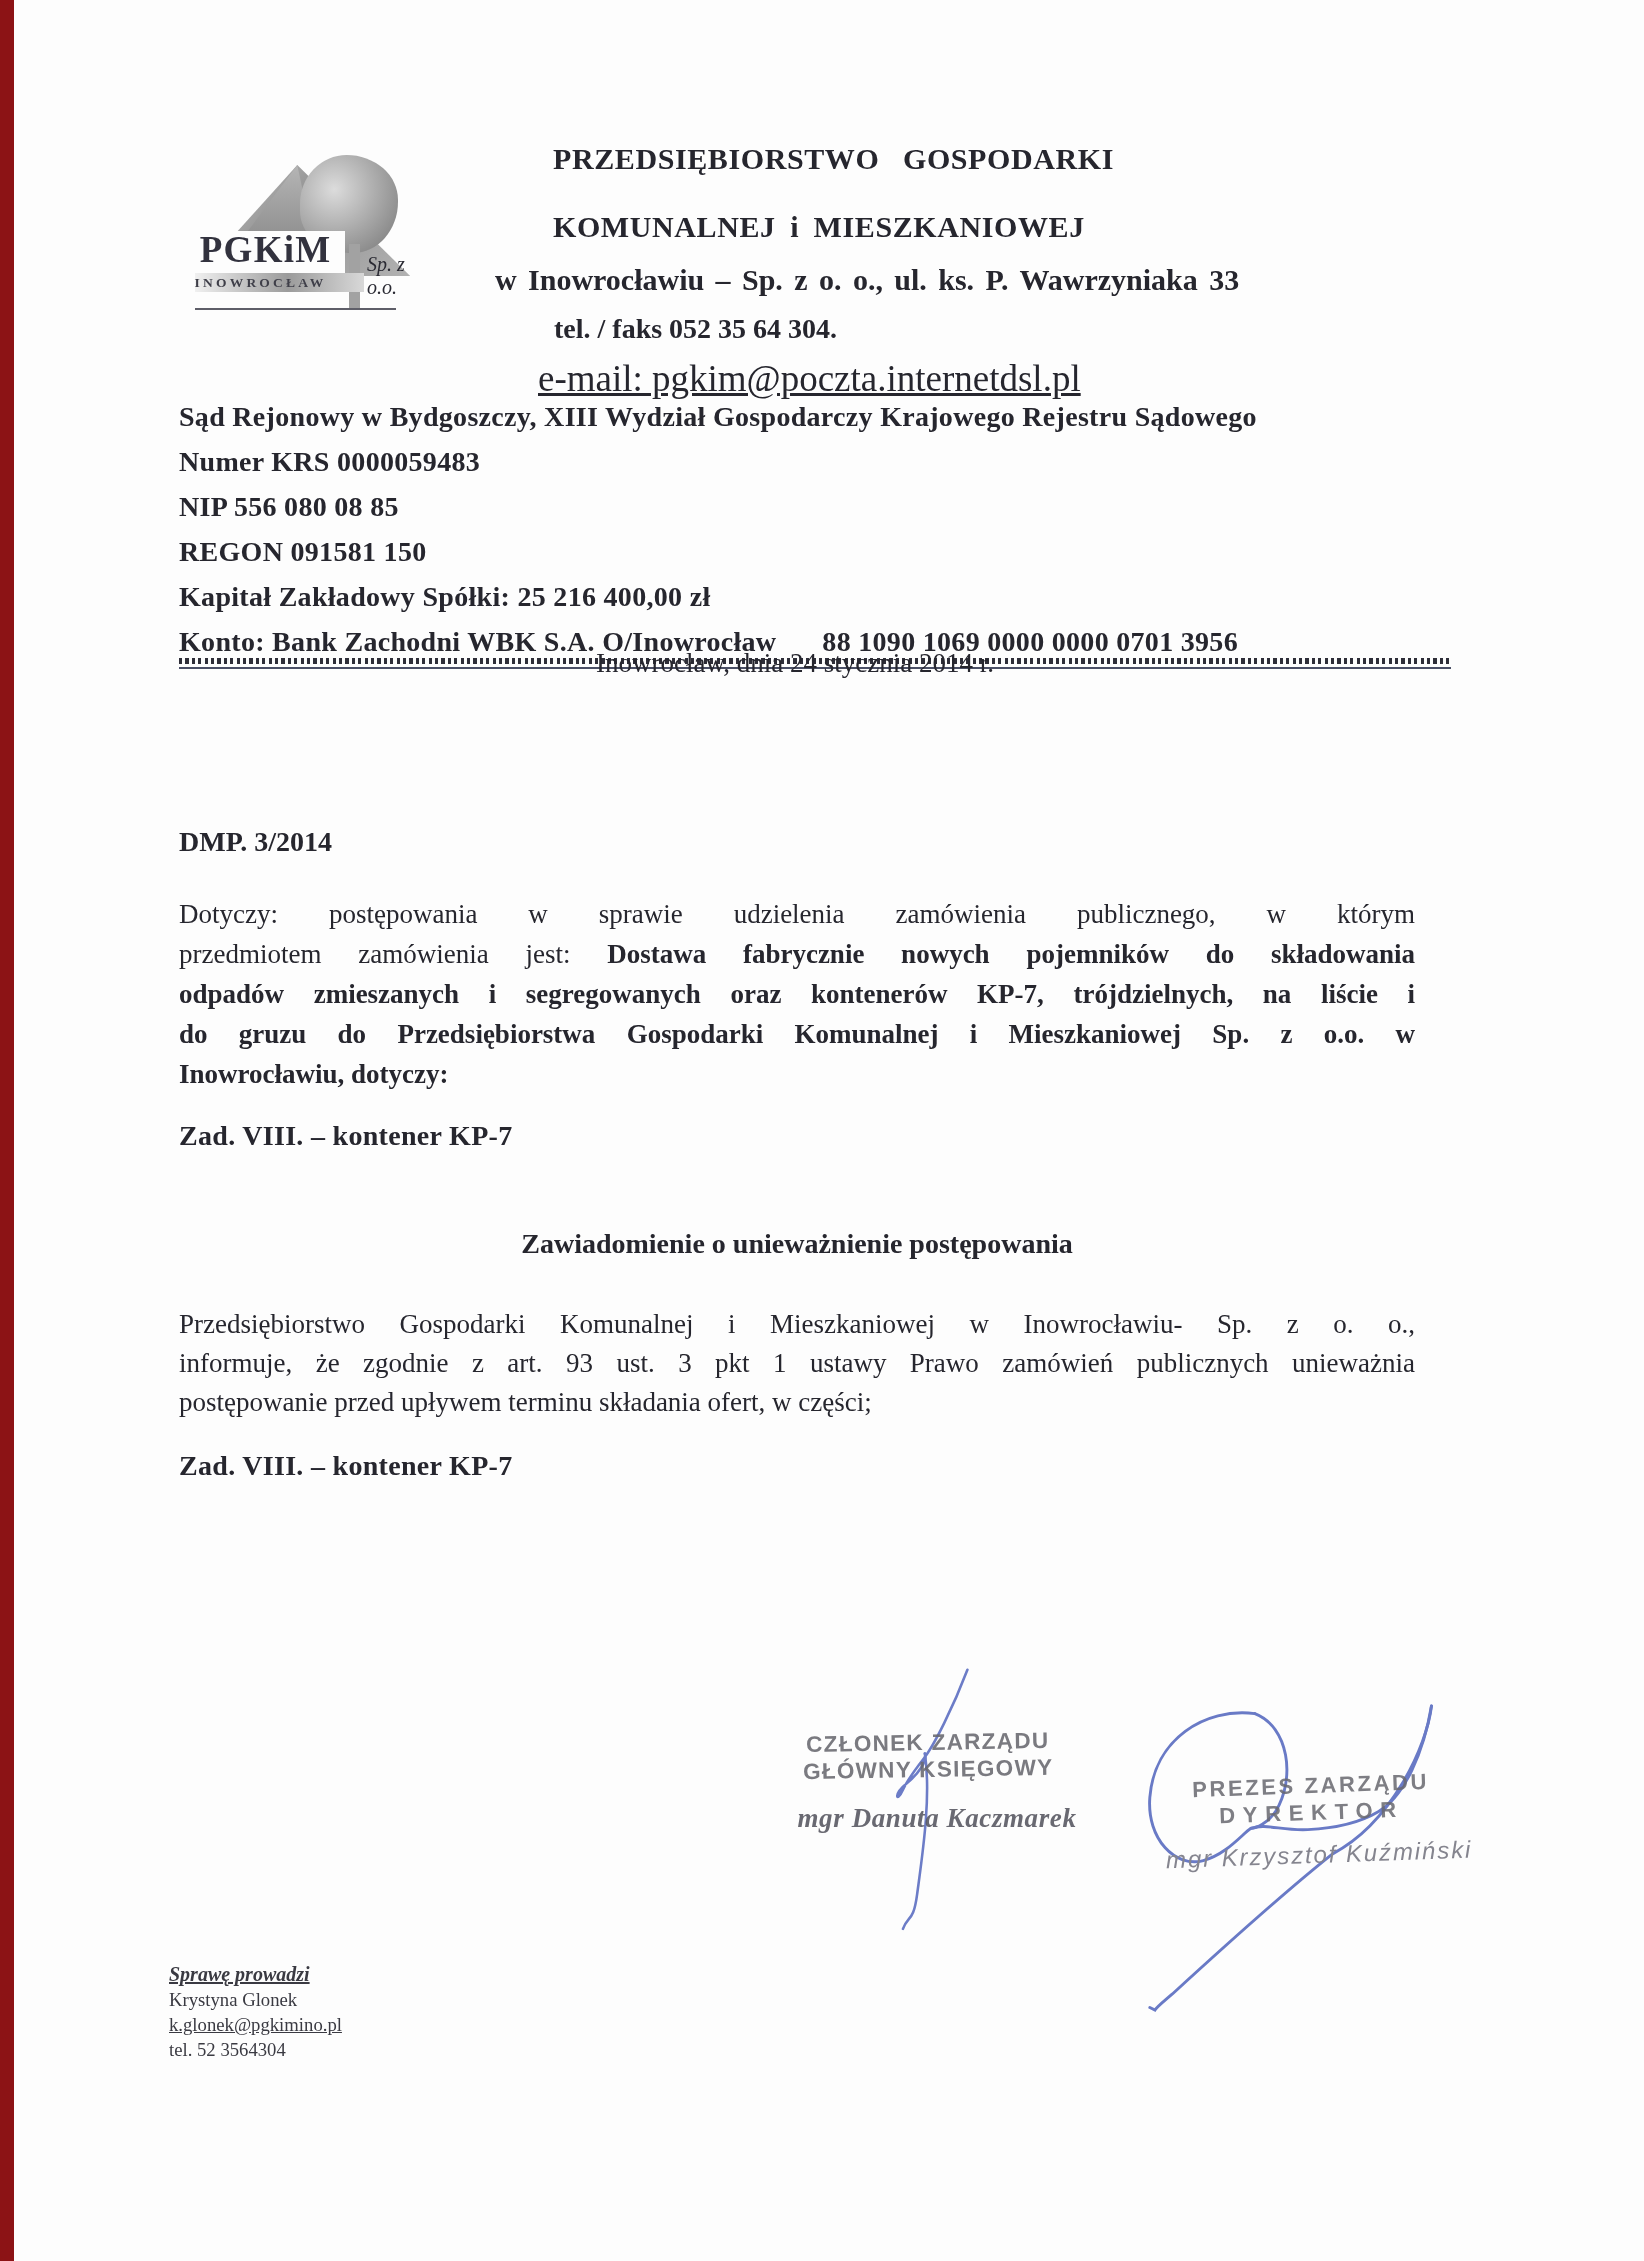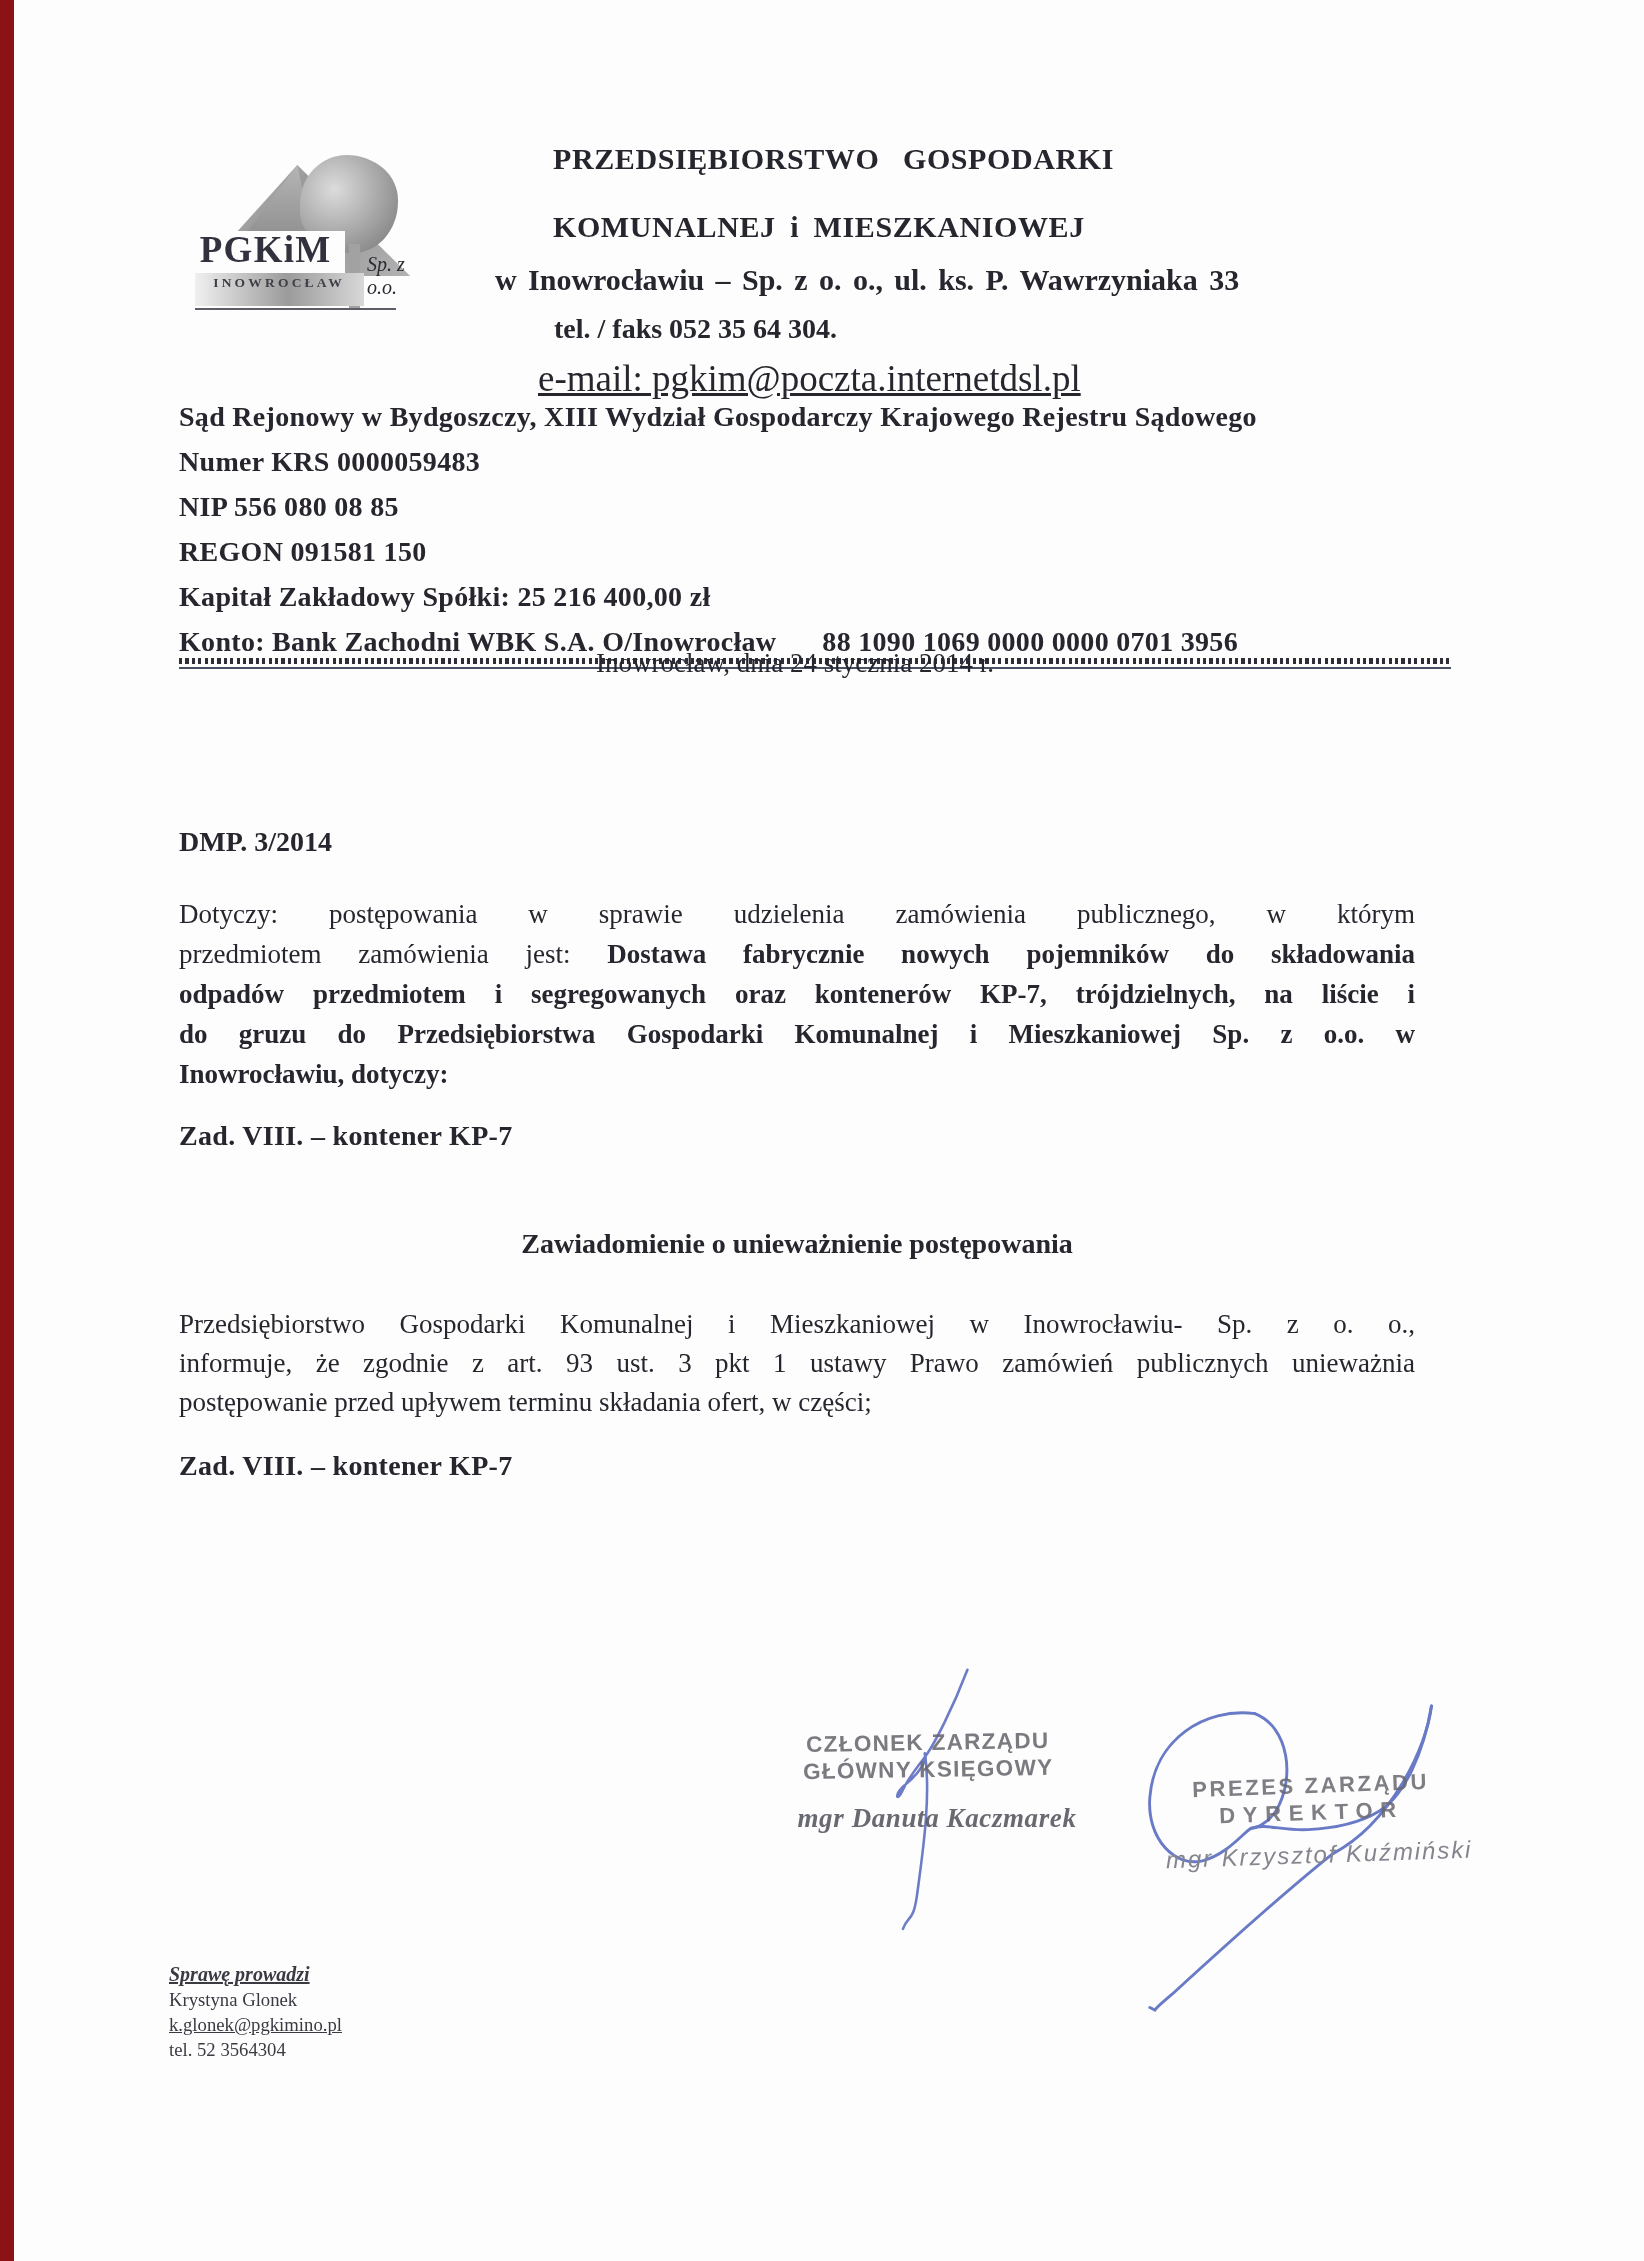--- a/index.html
+++ b/index.html
@@ -23,23 +23,23 @@
     clip-path:polygon(8% 100%,47% 0,58% 100%);
     background:linear-gradient(#b5b5b5,#7c7c7c);}
   .tree-crown{position:absolute;left:108px;top:7.7px;width:98px;height:98px;
     border-radius:50% 55% 48% 52% / 52% 48% 55% 45%;
     background:radial-gradient(circle at 35% 35%,#dcdcdc,#8b8b8b 78%);}
   .tree-trunk{position:absolute;left:157px;top:97px;width:11px;height:64px;background:#a2a2a2;}
   .logo-whitebox{position:absolute;left:0;top:84px;width:153px;height:43px;background:#fdfdfd;}
   .logo-acronym{position:absolute;left:7.7px;top:81px;font-size:37px;font-weight:bold;
     letter-spacing:1.3px;color:#32323e;}
   .logo-suffix{position:absolute;left:175px;top:106px;font-size:20px;font-style:italic;color:#2a2a33;}
-  .logo-band{position:absolute;left:2.6px;top:126px;width:169px;height:33px;line-height:19.3px;
+  .logo-band{position:absolute;left:2.6px;top:126px;width:169px;height:19px;line-height:19.3px;
     background:linear-gradient(90deg,#f0f0f0,#9b9b9b 55%,#d8d8d8);
-    text-align:center;font-size:13.5px;font-weight:bold;letter-spacing:3.2px;color:#3f3f49;}
+    font-size:13.5px;font-weight:bold;letter-spacing:3.2px;color:#3f3f49;}
   .logo-divider{position:absolute;left:2.6px;top:161px;width:201px;height:1.9px;background:#5e5e68;}
 
   
   .hline{position:absolute;white-space:nowrap;}
   .h1{left:553px;top:142px;font-size:30px;font-weight:bold;word-spacing:15.5px;letter-spacing:0.6px;}
   .h2{left:553px;top:210px;font-size:30px;font-weight:bold;word-spacing:6.4px;letter-spacing:0.6px;}
   .h3{left:495px;top:263px;font-size:30px;font-weight:bold;word-spacing:3.9px;}
   .h4{left:554px;top:313px;font-size:28px;font-weight:bold;}
   .h5{left:538px;top:357px;font-size:37px;text-decoration:underline;}
 
@@ -131,21 +131,21 @@
   <div class="dotted-rule"></div>
   <div class="solid-rule"></div>
 
   <div class="dateline">Inowrocław, dnia 24 stycznia 2014 r.</div>
 
   <div class="ref">DMP. 3/2014</div>
 
   <div class="para subject">
     <div class="jline jfull"><span>Dotyczy: postępowania w sprawie udzielenia zamówienia publicznego, w którym</span><b></b></div>
     <div class="jline jfull"><span>przedmiotem zamówienia jest: </span><b>Dostawa fabrycznie nowych pojemników do składowania</b></div>
-    <div class="jline jfull"><span></span><b>odpadów przedmiotem i segregowanych oraz kontenerów KP-7, trójdzielnych, na liście i</b></div>
+    <div class="jline jfull"><span></span><b>odpadów zmieszanych i segregowanych oraz kontenerów KP-7, trójdzielnych, na liście i</b></div>
     <div class="jline jfull"><span></span><b>do gruzu do Przedsiębiorstwa Gospodarki Komunalnej i Mieszkaniowej Sp. z o.o. w</b></div>
     <div class="jline"><span></span><b>Inowrocławiu, dotyczy:</b></div>
   </div>
 
   <div class="task task1">Zad. VIII. – kontener KP-7</div>
 
   <div class="notice-title">Zawiadomienie o unieważnienie postępowania</div>
 
   <div class="para bodytext">
     <div class="jline jfull">Przedsiębiorstwo Gospodarki Komunalnej i Mieszkaniowej w Inowrocławiu- Sp. z o. o.,</div>

